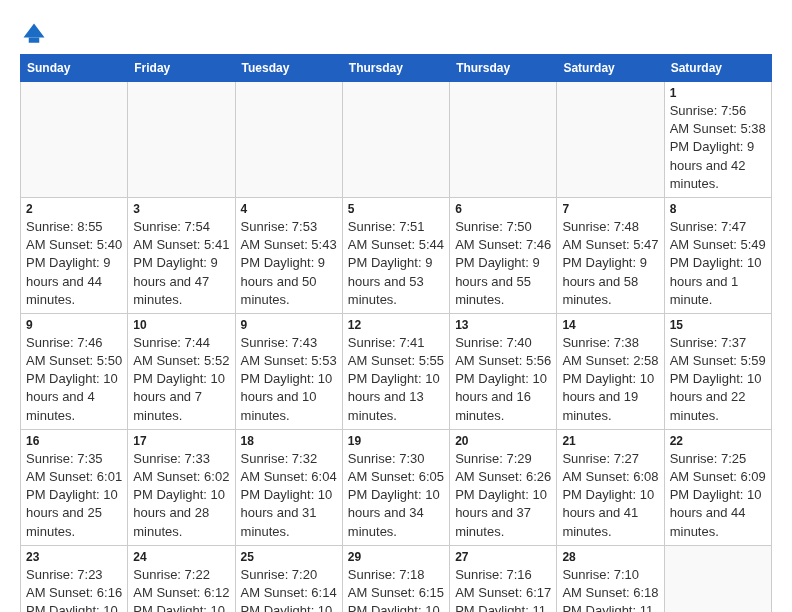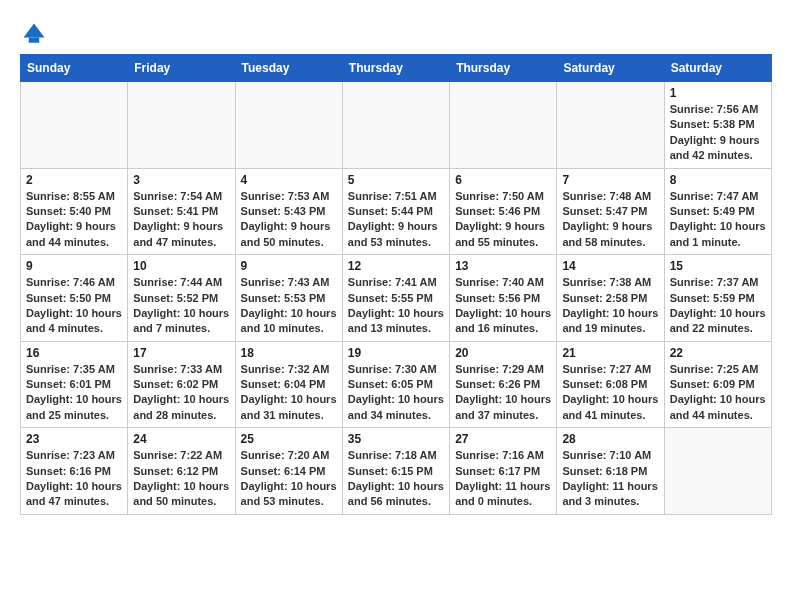--- a/index.html
+++ b/index.html
@@ -76,23 +76,22 @@
       min-height: 80px;
     }
     .day-num {
       font-weight: bold;
       font-size: 12px;
       margin-bottom: 2px;
       color: #222;
     }
     .day-info {
       color: #333;
-      font-size: 11px;
+      font-size: 13px;
       line-height: 1.4;
-      font-weight: bold;
     }
     .empty-cell {
       background: #f9f9f9;
     }
   </style>
 </head>
 <body>
 
 <div class="page">
   <div class="header-top">
@@ -160,21 +159,21 @@
           </td>
           <td>
             <div class="day-num">5</div>
             <div class="day-info">Sunrise: 7:51 AM
 Sunset: 5:44 PM
 Daylight: 9 hours and 53 minutes.</div>
           </td>
           <td>
             <div class="day-num">6</div>
             <div class="day-info">Sunrise: 7:50 AM
-Sunset: 5:46 PM
+Sunset: 7:46 PM
 Daylight: 9 hours and 55 minutes.</div>
           </td>
           <td>
             <div class="day-num">7</div>
             <div class="day-info">Sunrise: 7:48 AM
 Sunset: 5:47 PM
 Daylight: 9 hours and 58 minutes.</div>
           </td>
           <td>
             <div class="day-num">8</div>
@@ -284,21 +283,21 @@
 Sunset: 6:12 PM
 Daylight: 10 hours and 50 minutes.</div>
           </td>
           <td>
             <div class="day-num">25</div>
             <div class="day-info">Sunrise: 7:20 AM
 Sunset: 6:14 PM
 Daylight: 10 hours and 53 minutes.</div>
           </td>
           <td>
-            <div class="day-num">35</div>
+            <div class="day-num">29</div>
             <div class="day-info">Sunrise: 7:18 AM
 Sunset: 6:15 PM
 Daylight: 10 hours and 56 minutes.</div>
           </td>
           <td>
             <div class="day-num">27</div>
             <div class="day-info">Sunrise: 7:16 AM
 Sunset: 6:17 PM
 Daylight: 11 hours and 0 minutes.</div>
           </td>

